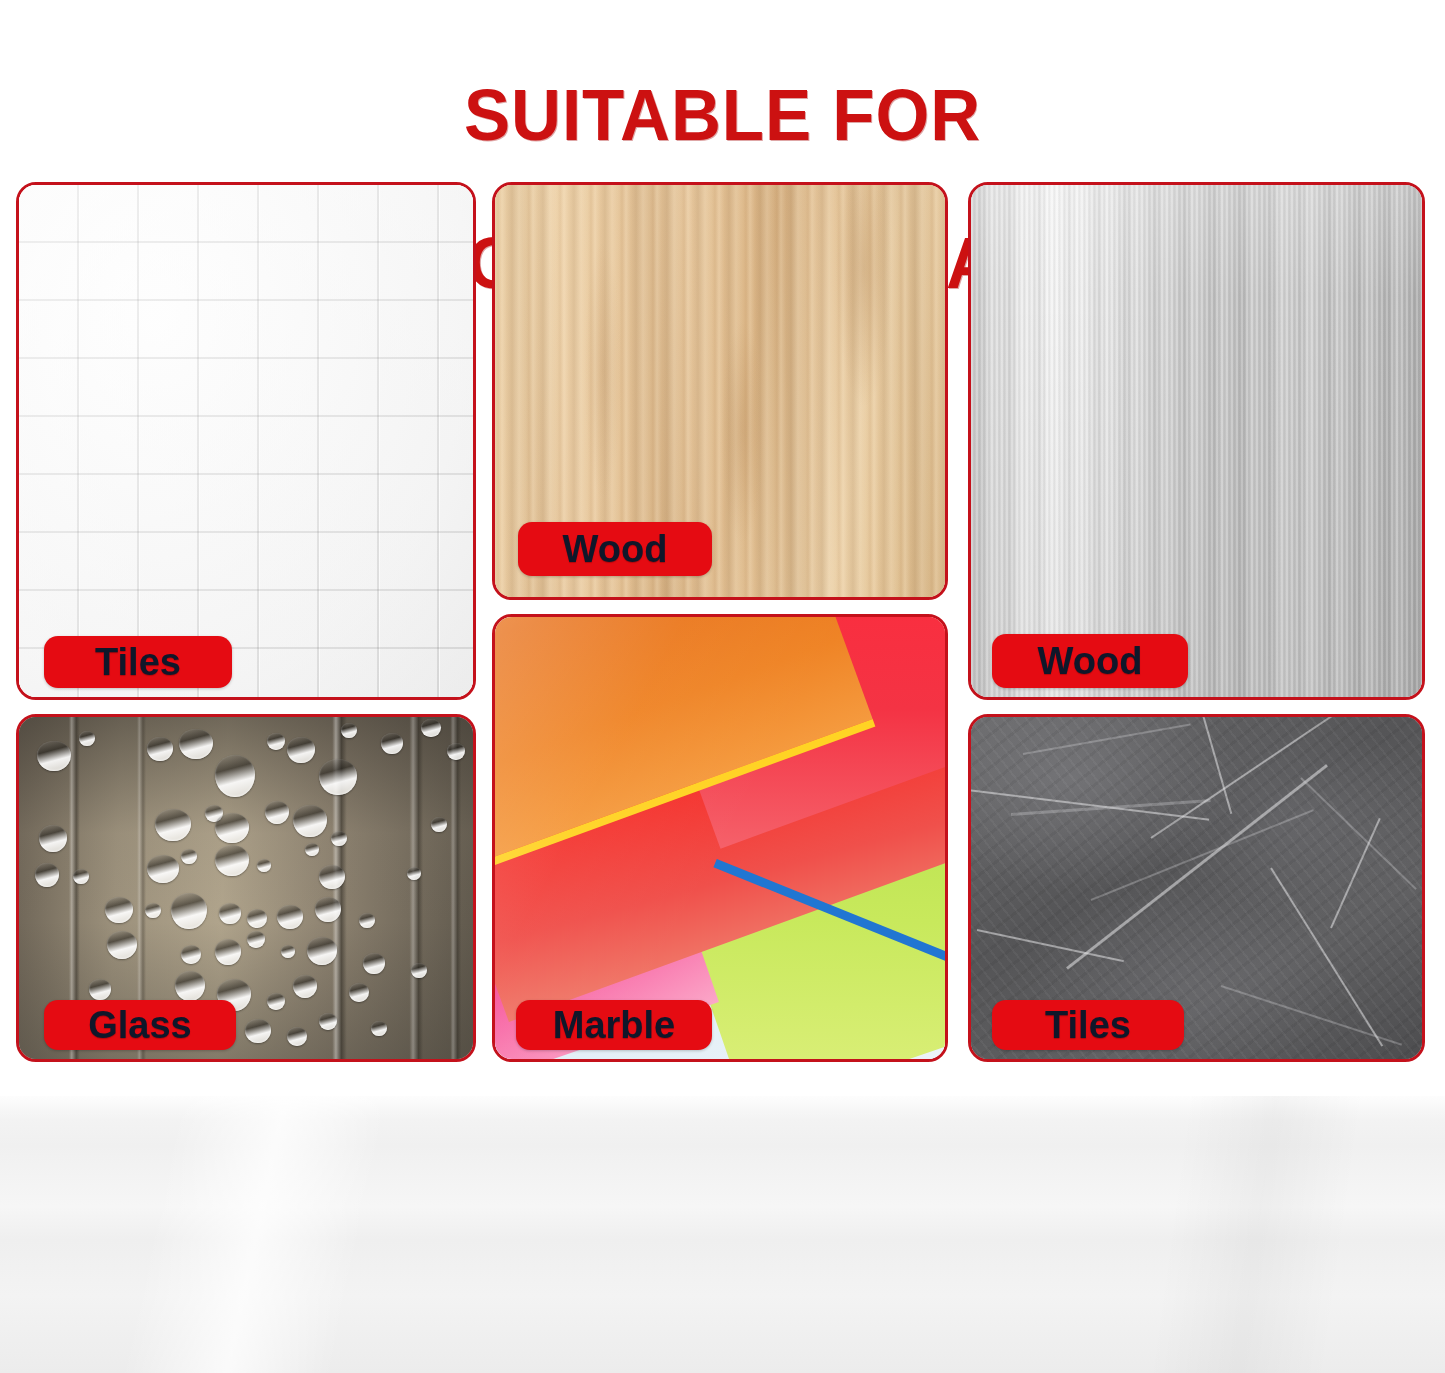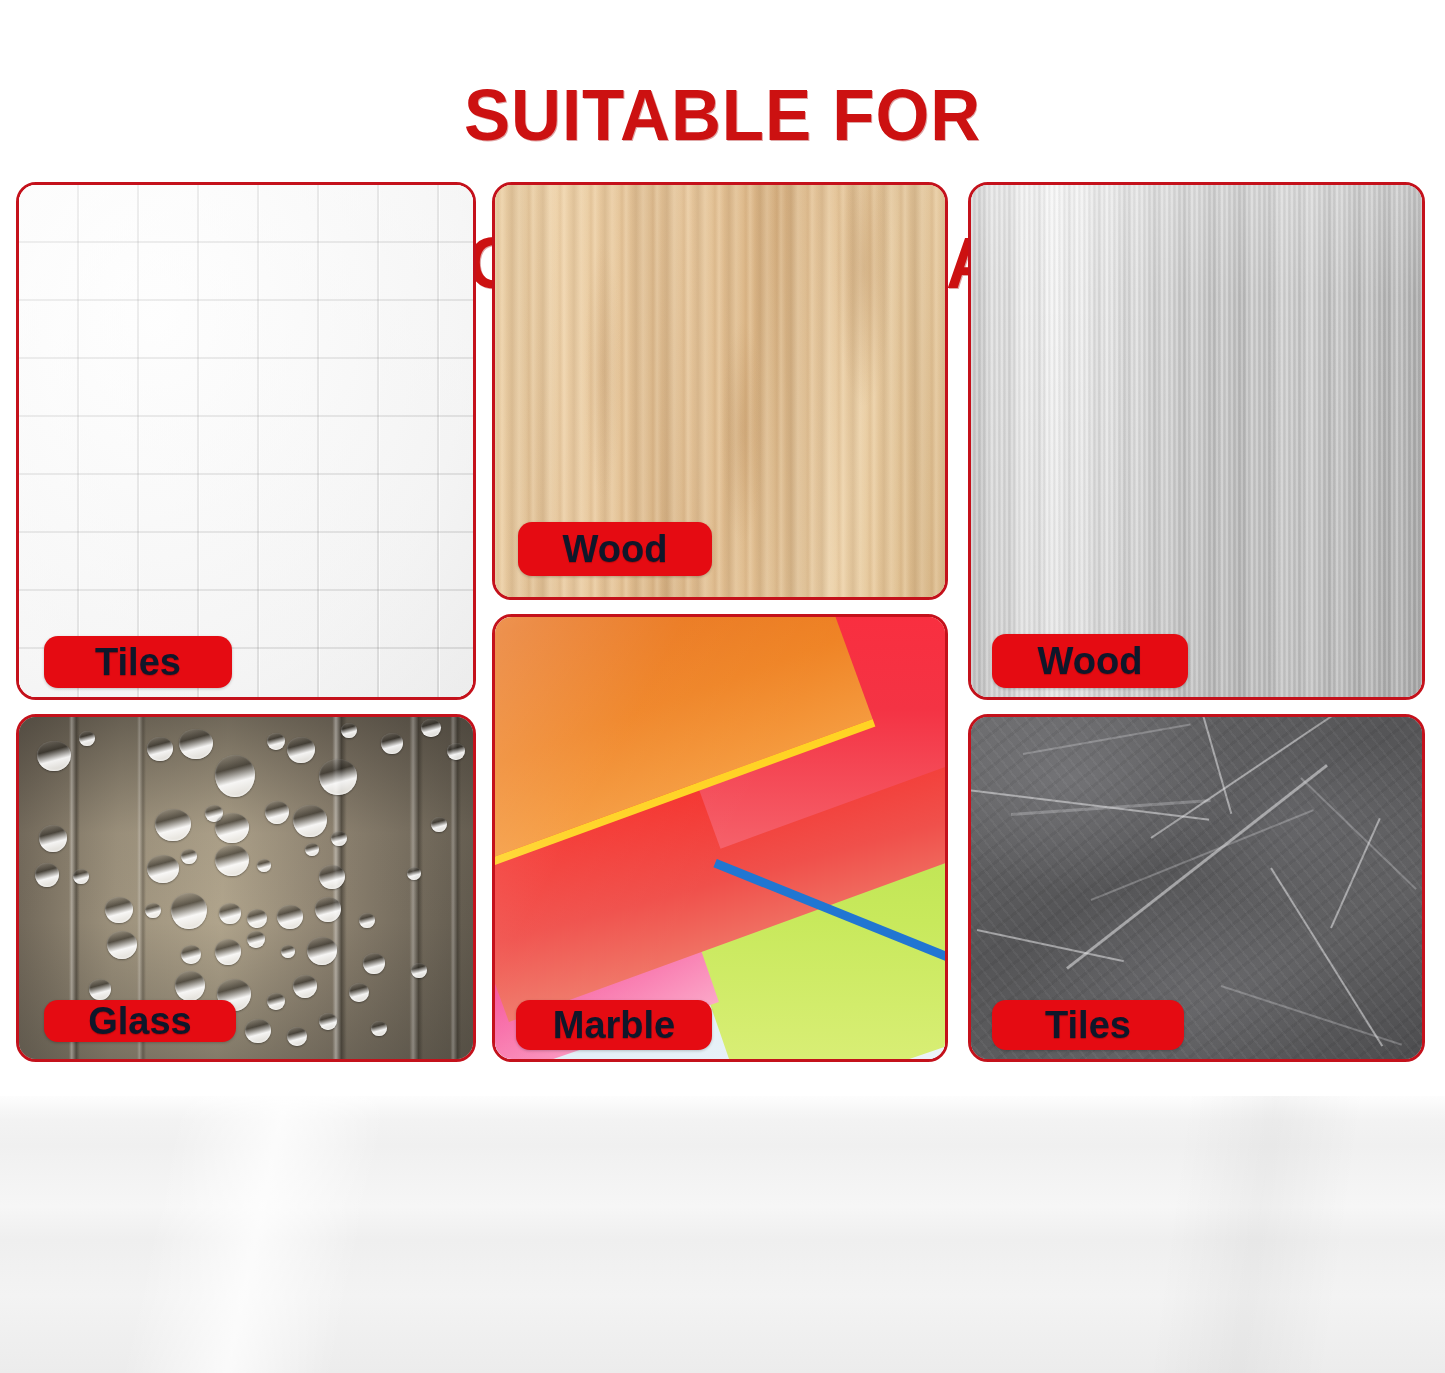--- a/index.html
+++ b/index.html
@@ -267,21 +267,21 @@
     align-items: center;
     justify-content: center;
     text-shadow: 0 1px 1px rgba(120,0,0,0.45);
     box-shadow: 0 1px 3px rgba(0,0,0,0.22);
     user-select: none;
     white-space: nowrap;
   }
   .b-tiles   { left: 44px;  top: 636px;  width: 188px; height: 52px; }
   .b-wood    { left: 518px; top: 522px;  width: 194px; height: 54px; }
   .b-metal   { left: 992px; top: 634px;  width: 196px; height: 54px; }
-  .b-glass   { left: 44px;  top: 1000px; width: 192px; height: 42px; }
+  .b-glass   { left: 44px;  top: 1000px; width: 192px; height: 50px; }
   .b-plastic { left: 516px; top: 1000px; width: 196px; height: 50px; }
   .b-marble  { left: 992px; top: 1000px; width: 192px; height: 50px; }
 
   
   .bottom-strip {
     position: absolute;
     left: 0;
     top: 1096px;
     width: 1445px;
     height: 277px;

